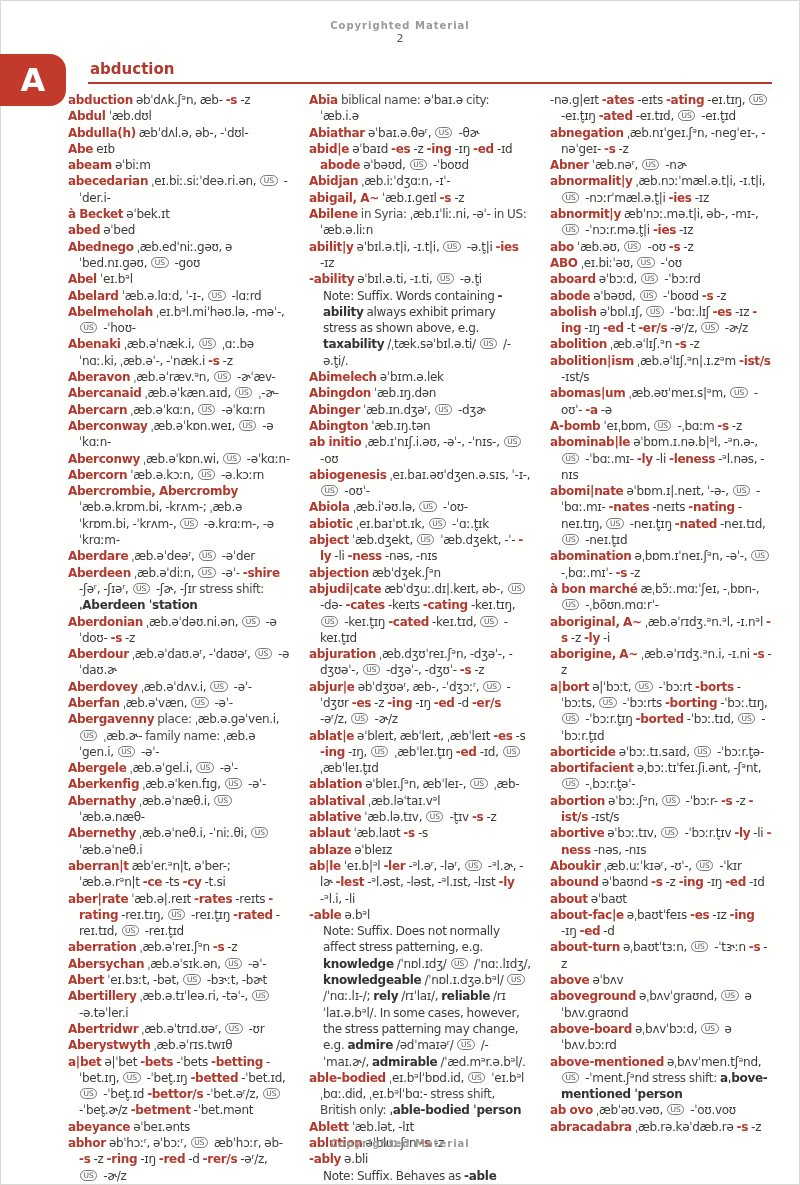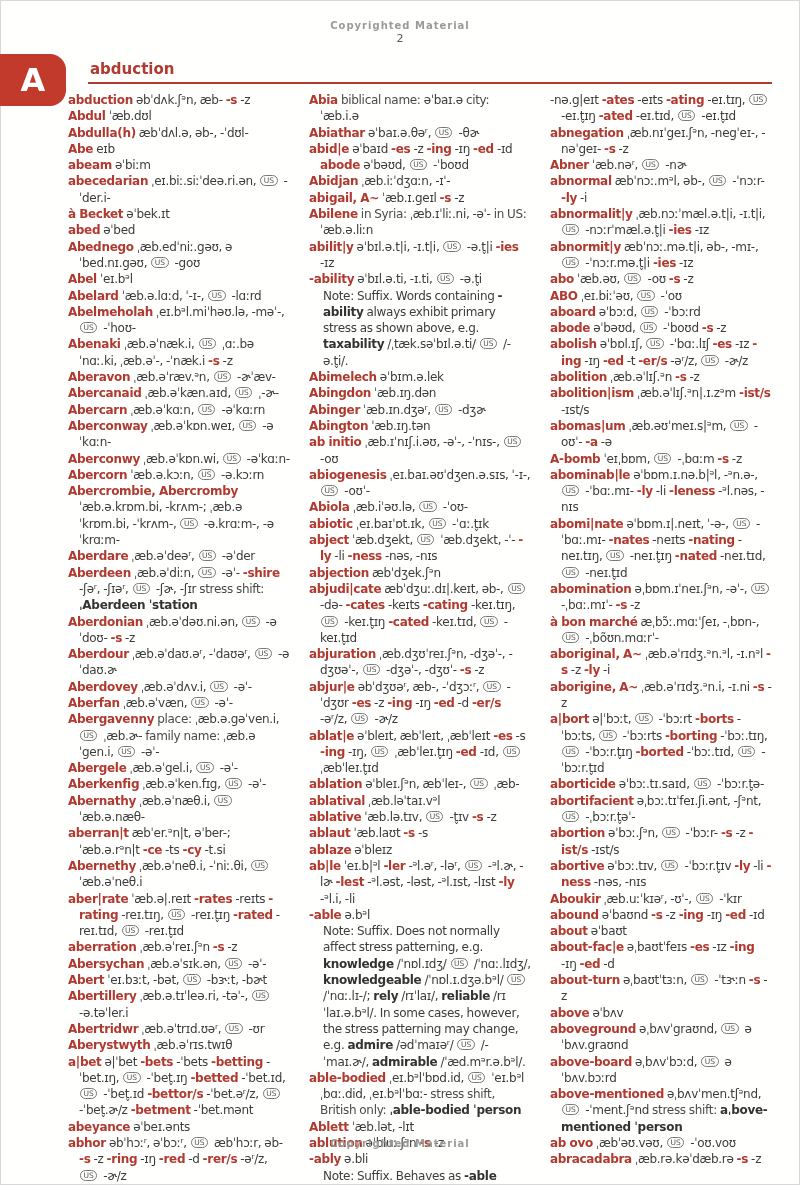--- a/index.html
+++ b/index.html
@@ -71,22 +71,22 @@
           <p class="entry"><span class="sh">Aberdare</span><span class="sp"> ˌæb.əˈdeəʳ, </span><span class="su">US</span><span class="sp"> -əˈder</span></p>
           <p class="entry"><span class="sh">Aberdeen</span><span class="sp"> ˌæb.əˈdiːn, </span><span class="su">US</span><span class="sp"> -əˈ- </span><span class="sr">-shire</span><span class="sp"> -ʃəʳ, -ʃɪəʳ, </span><span class="su">US</span><span class="sp"> -ʃɚ, -ʃɪr </span><span class="si">stress shift: </span><span class="sb">ˌAberdeen ˈstation</span></p>
           <p class="entry"><span class="sh">Aberdonian</span><span class="sp"> ˌæb.əˈdəʊ.ni.ən, </span><span class="su">US</span><span class="sp"> -əˈdoʊ- </span><span class="sr">-s</span><span class="sp"> -z</span></p>
           <p class="entry"><span class="sh">Aberdour</span><span class="sp"> ˌæb.əˈdaʊ.əʳ, -ˈdaʊəʳ, </span><span class="su">US</span><span class="sp"> -əˈdaʊ.ɚ</span></p>
           <p class="entry"><span class="sh">Aberdovey</span><span class="sp"> ˌæb.əˈdʌv.i, </span><span class="su">US</span><span class="sp"> -əˈ-</span></p>
           <p class="entry"><span class="sh">Aberfan</span><span class="sp"> ˌæb.əˈvæn, </span><span class="su">US</span><span class="sp"> -əˈ-</span></p>
           <p class="entry"><span class="sh">Abergavenny</span><span class="si"> place: </span><span class="sp">ˌæb.ə.gəˈven.i, </span><span class="su">US</span><span class="sp"> ˌæb.ɚ- </span><span class="si">family name: </span><span class="sp">ˌæb.əˈgen.i, </span><span class="su">US</span><span class="sp"> -əˈ-</span></p>
           <p class="entry"><span class="sh">Abergele</span><span class="sp"> ˌæb.əˈgel.i, </span><span class="su">US</span><span class="sp"> -əˈ-</span></p>
           <p class="entry"><span class="sh">Aberkenfig</span><span class="sp"> ˌæb.əˈken.fɪg, </span><span class="su">US</span><span class="sp"> -əˈ-</span></p>
           <p class="entry"><span class="sh">Abernathy</span><span class="sp"> ˌæb.əˈnæθ.i, </span><span class="su">US</span><span class="sp"> ˈæb.ə.næθ-</span></p>
+          <p class="entry"><span class="sh">Abernethy</span><span class="sp"> ˌæb.əˈneθ.i, -ˈniː.θi, </span><span class="su">US</span><span class="sp"> ˈæb.əˈneθ.i</span></p>
           <p class="entry"><span class="sh">aberran|t</span><span class="sp"> æbˈer.ᵊn|t, əˈber-; ˈæb.ə.rᵊn|t </span><span class="sr">-ce</span><span class="sp"> -ts </span><span class="sr">-cy</span><span class="sp"> -t.si</span></p>
-          <p class="entry"><span class="sh">Abernethy</span><span class="sp"> ˌæb.əˈneθ.i, -ˈniː.θi, </span><span class="su">US</span><span class="sp"> ˈæb.əˈneθ.i</span></p>
           <p class="entry"><span class="sh">aber|rate</span><span class="sp"> ˈæb.ə|.reɪt </span><span class="sr">-rates</span><span class="sp"> -reɪts </span><span class="sr">-rating</span><span class="sp"> -reɪ.tɪŋ, </span><span class="su">US</span><span class="sp"> -reɪ.t̬ɪŋ </span><span class="sr">-rated</span><span class="sp"> -reɪ.tɪd, </span><span class="su">US</span><span class="sp"> -reɪ.t̬ɪd</span></p>
           <p class="entry"><span class="sh">aberration</span><span class="sp"> ˌæb.əˈreɪ.ʃᵊn </span><span class="sr">-s</span><span class="sp"> -z</span></p>
           <p class="entry"><span class="sh">Abersychan</span><span class="sp"> ˌæb.əˈsɪk.ən, </span><span class="su">US</span><span class="sp"> -əˈ-</span></p>
           <p class="entry"><span class="sh">Abert</span><span class="sp"> ˈeɪ.bɜːt, -bət, </span><span class="su">US</span><span class="sp"> -bɝːt, -bɚt</span></p>
           <p class="entry"><span class="sh">Abertillery</span><span class="sp"> ˌæb.ə.tɪˈleə.ri, -təˈ-, </span><span class="su">US</span><span class="sp"> -ə.təˈler.i</span></p>
           <p class="entry"><span class="sh">Abertridwr</span><span class="sp"> ˌæb.əˈtrɪd.ʊəʳ, </span><span class="su">US</span><span class="sp"> -ʊr</span></p>
           <p class="entry"><span class="sh">Aberystwyth</span><span class="sp"> ˌæb.əˈrɪs.twɪθ</span></p>
           <p class="entry"><span class="sh">a|bet</span><span class="sp"> ə|ˈbet </span><span class="sr">-bets</span><span class="sp"> -ˈbets </span><span class="sr">-betting</span><span class="sp"> -ˈbet.ɪŋ, </span><span class="su">US</span><span class="sp"> -ˈbet̬.ɪŋ </span><span class="sr">-betted</span><span class="sp"> -ˈbet.ɪd, </span><span class="su">US</span><span class="sp"> -ˈbet̬.ɪd </span><span class="sr">-bettor/s</span><span class="sp"> -ˈbet.əʳ/z, </span><span class="su">US</span><span class="sp"> -ˈbet̬.ɚ/z </span><span class="sr">-betment</span><span class="sp"> -ˈbet.mənt</span></p>
           <p class="entry"><span class="sh">abeyance</span><span class="sp"> əˈbeɪ.ənts</span></p>
           <p class="entry"><span class="sh">abhor</span><span class="sp"> əbˈhɔːʳ, əˈbɔːʳ, </span><span class="su">US</span><span class="sp"> æbˈhɔːr, əb- </span><span class="sr">-s</span><span class="sp"> -z </span><span class="sr">-ring</span><span class="sp"> -ɪŋ </span><span class="sr">-red</span><span class="sp"> -d </span><span class="sr">-rer/s</span><span class="sp"> -əʳ/z, </span><span class="su">US</span><span class="sp"> -ɚ/z</span></p>
@@ -129,21 +129,20 @@
           <p class="entry"><span class="sh">Ablett</span><span class="sp"> ˈæb.lət, -lɪt</span></p>
           <p class="entry"><span class="sh">ablution</span><span class="sp"> əˈbluː.ʃᵊn </span><span class="sr">-s</span><span class="sp"> -z</span></p>
           <p class="entry"><span class="sh">-ably</span><span class="sp"> ə.bli</span></p>
           <p class="entry note"><span class="sp">Note: Suffix. Behaves as </span><span class="sb">-able</span><span class="sp"> above.</span></p>
           <p class="entry"><span class="sh">Abnaki</span><span class="sp"> æbˈnæk.i, </span><span class="su">US</span><span class="sp"> -ˈnɑː.ki </span><span class="sr">-s</span><span class="sp"> -z</span></p>
         </div>
       <div class="col">
           <p class="entry"><span class="sp">-nə.g|eɪt </span><span class="sr">-ates</span><span class="sp"> -eɪts </span><span class="sr">-ating</span><span class="sp"> -eɪ.tɪŋ, </span><span class="su">US</span><span class="sp"> -eɪ.t̬ɪŋ </span><span class="sr">-ated</span><span class="sp"> -eɪ.tɪd, </span><span class="su">US</span><span class="sp"> -eɪ.t̬ɪd</span></p>
           <p class="entry"><span class="sh">abnegation</span><span class="sp"> ˌæb.nɪˈgeɪ.ʃᵊn, -negˈeɪ-, -nəˈgeɪ- </span><span class="sr">-s</span><span class="sp"> -z</span></p>
           <p class="entry"><span class="sh">Abner</span><span class="sp"> ˈæb.nəʳ, </span><span class="su">US</span><span class="sp"> -nɚ</span></p>
-          <p class="entry"><span class="sh">abnormal</span><span class="sp"> æbˈnɔː.mᵊl, əb-, </span><span class="su">US</span><span class="sp"> -ˈnɔːr- </span><span class="sr">-ly</span><span class="sp"> -i</span></p>
           <p class="entry"><span class="sh">abnormalit|y</span><span class="sp"> ˌæb.nɔːˈmæl.ə.t|i, -ɪ.t|i, </span><span class="su">US</span><span class="sp"> -nɔːrˈmæl.ə.t̬|i </span><span class="sr">-ies</span><span class="sp"> -ɪz</span></p>
           <p class="entry"><span class="sh">abnormit|y</span><span class="sp"> æbˈnɔː.mə.t|i, əb-, -mɪ-, </span><span class="su">US</span><span class="sp"> -ˈnɔːr.mə.t̬|i </span><span class="sr">-ies</span><span class="sp"> -ɪz</span></p>
           <p class="entry"><span class="sh">abo</span><span class="sp"> ˈæb.əʊ, </span><span class="su">US</span><span class="sp"> -oʊ </span><span class="sr">-s</span><span class="sp"> -z</span></p>
           <p class="entry"><span class="sh">ABO</span><span class="sp"> ˌeɪ.biːˈəʊ, </span><span class="su">US</span><span class="sp"> -ˈoʊ</span></p>
           <p class="entry"><span class="sh">aboard</span><span class="sp"> əˈbɔːd, </span><span class="su">US</span><span class="sp"> -ˈbɔːrd</span></p>
           <p class="entry"><span class="sh">abode</span><span class="sp"> əˈbəʊd, </span><span class="su">US</span><span class="sp"> -ˈboʊd </span><span class="sr">-s</span><span class="sp"> -z</span></p>
           <p class="entry"><span class="sh">abolish</span><span class="sp"> əˈbɒl.ɪʃ, </span><span class="su">US</span><span class="sp"> -ˈbɑː.lɪʃ </span><span class="sr">-es</span><span class="sp"> -ɪz </span><span class="sr">-ing</span><span class="sp"> -ɪŋ </span><span class="sr">-ed</span><span class="sp"> -t </span><span class="sr">-er/s</span><span class="sp"> -əʳ/z, </span><span class="su">US</span><span class="sp"> -ɚ/z</span></p>
           <p class="entry"><span class="sh">abolition</span><span class="sp"> ˌæb.əˈlɪʃ.ᵊn </span><span class="sr">-s</span><span class="sp"> -z</span></p>
           <p class="entry"><span class="sh">abolition|ism</span><span class="sp"> ˌæb.əˈlɪʃ.ᵊn|.ɪ.zᵊm </span><span class="sr">-ist/s</span><span class="sp"> -ɪst/s</span></p>
           <p class="entry"><span class="sh">abomas|um</span><span class="sp"> ˌæb.əʊˈmeɪ.s|ᵊm, </span><span class="su">US</span><span class="sp"> -oʊˈ- </span><span class="sr">-a</span><span class="sp"> -ə</span></p>

